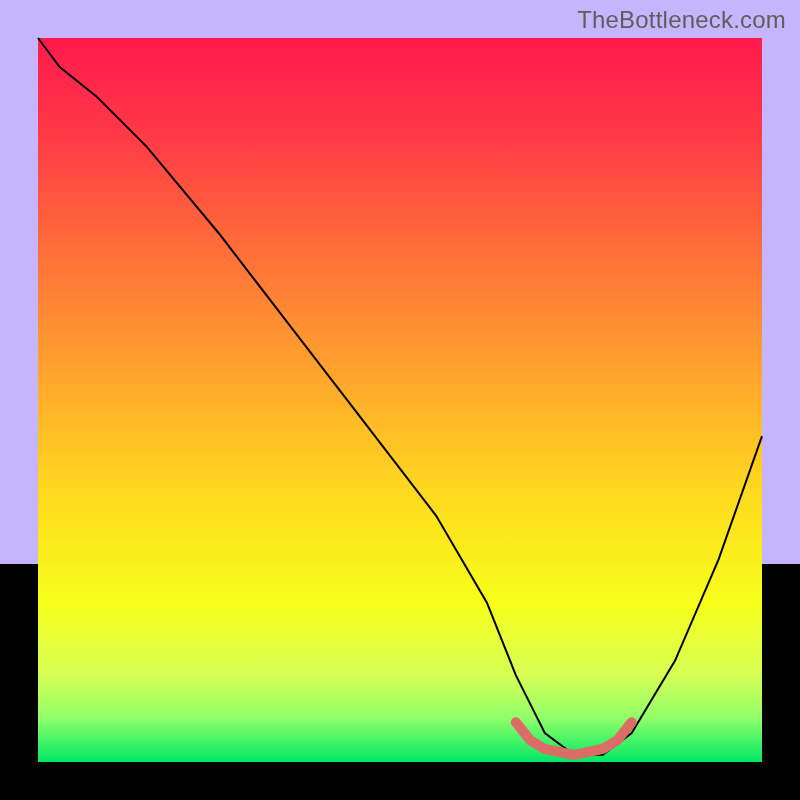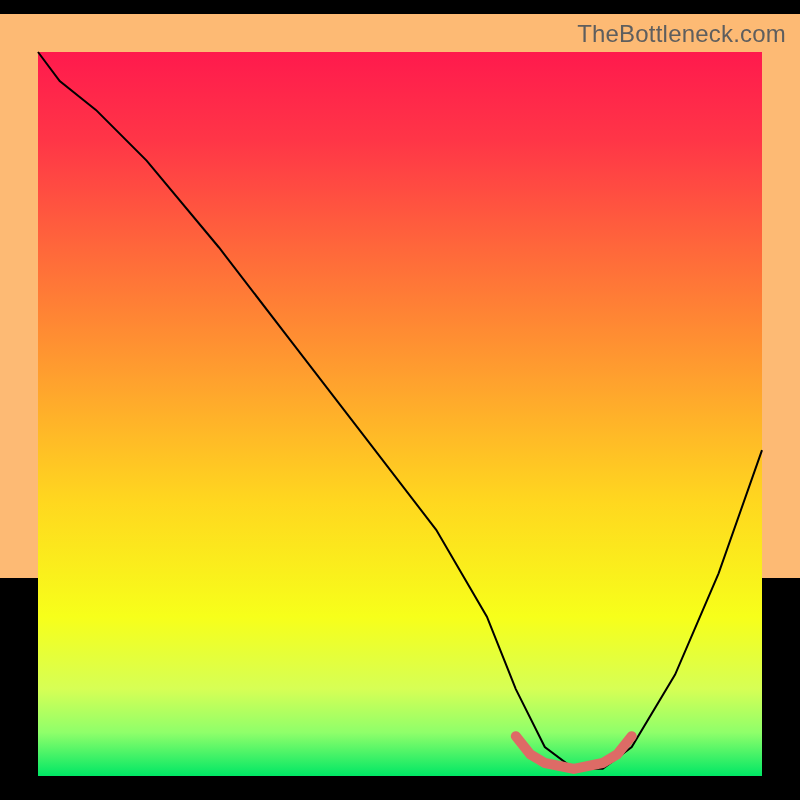--- a/index.html
+++ b/index.html
@@ -7,22 +7,21 @@
     padding: 0;
     width: 800px;
     height: 800px;
     background: #000;
     overflow: hidden;
   }
   .chart-container {
     position: relative;
     width: 800px;
     height: 564px;
-    background: #fdba74;
-    margin-top: 14px;
+    background: #c4b5fd;
   }
   .watermark {
     position: absolute;
     top: 6px;
     right: 14px;
     font-family: Arial, Helvetica, sans-serif;
     font-size: 24px;
     font-weight: 500;
     color: #5e5e5e;
     letter-spacing: 0.2px;

